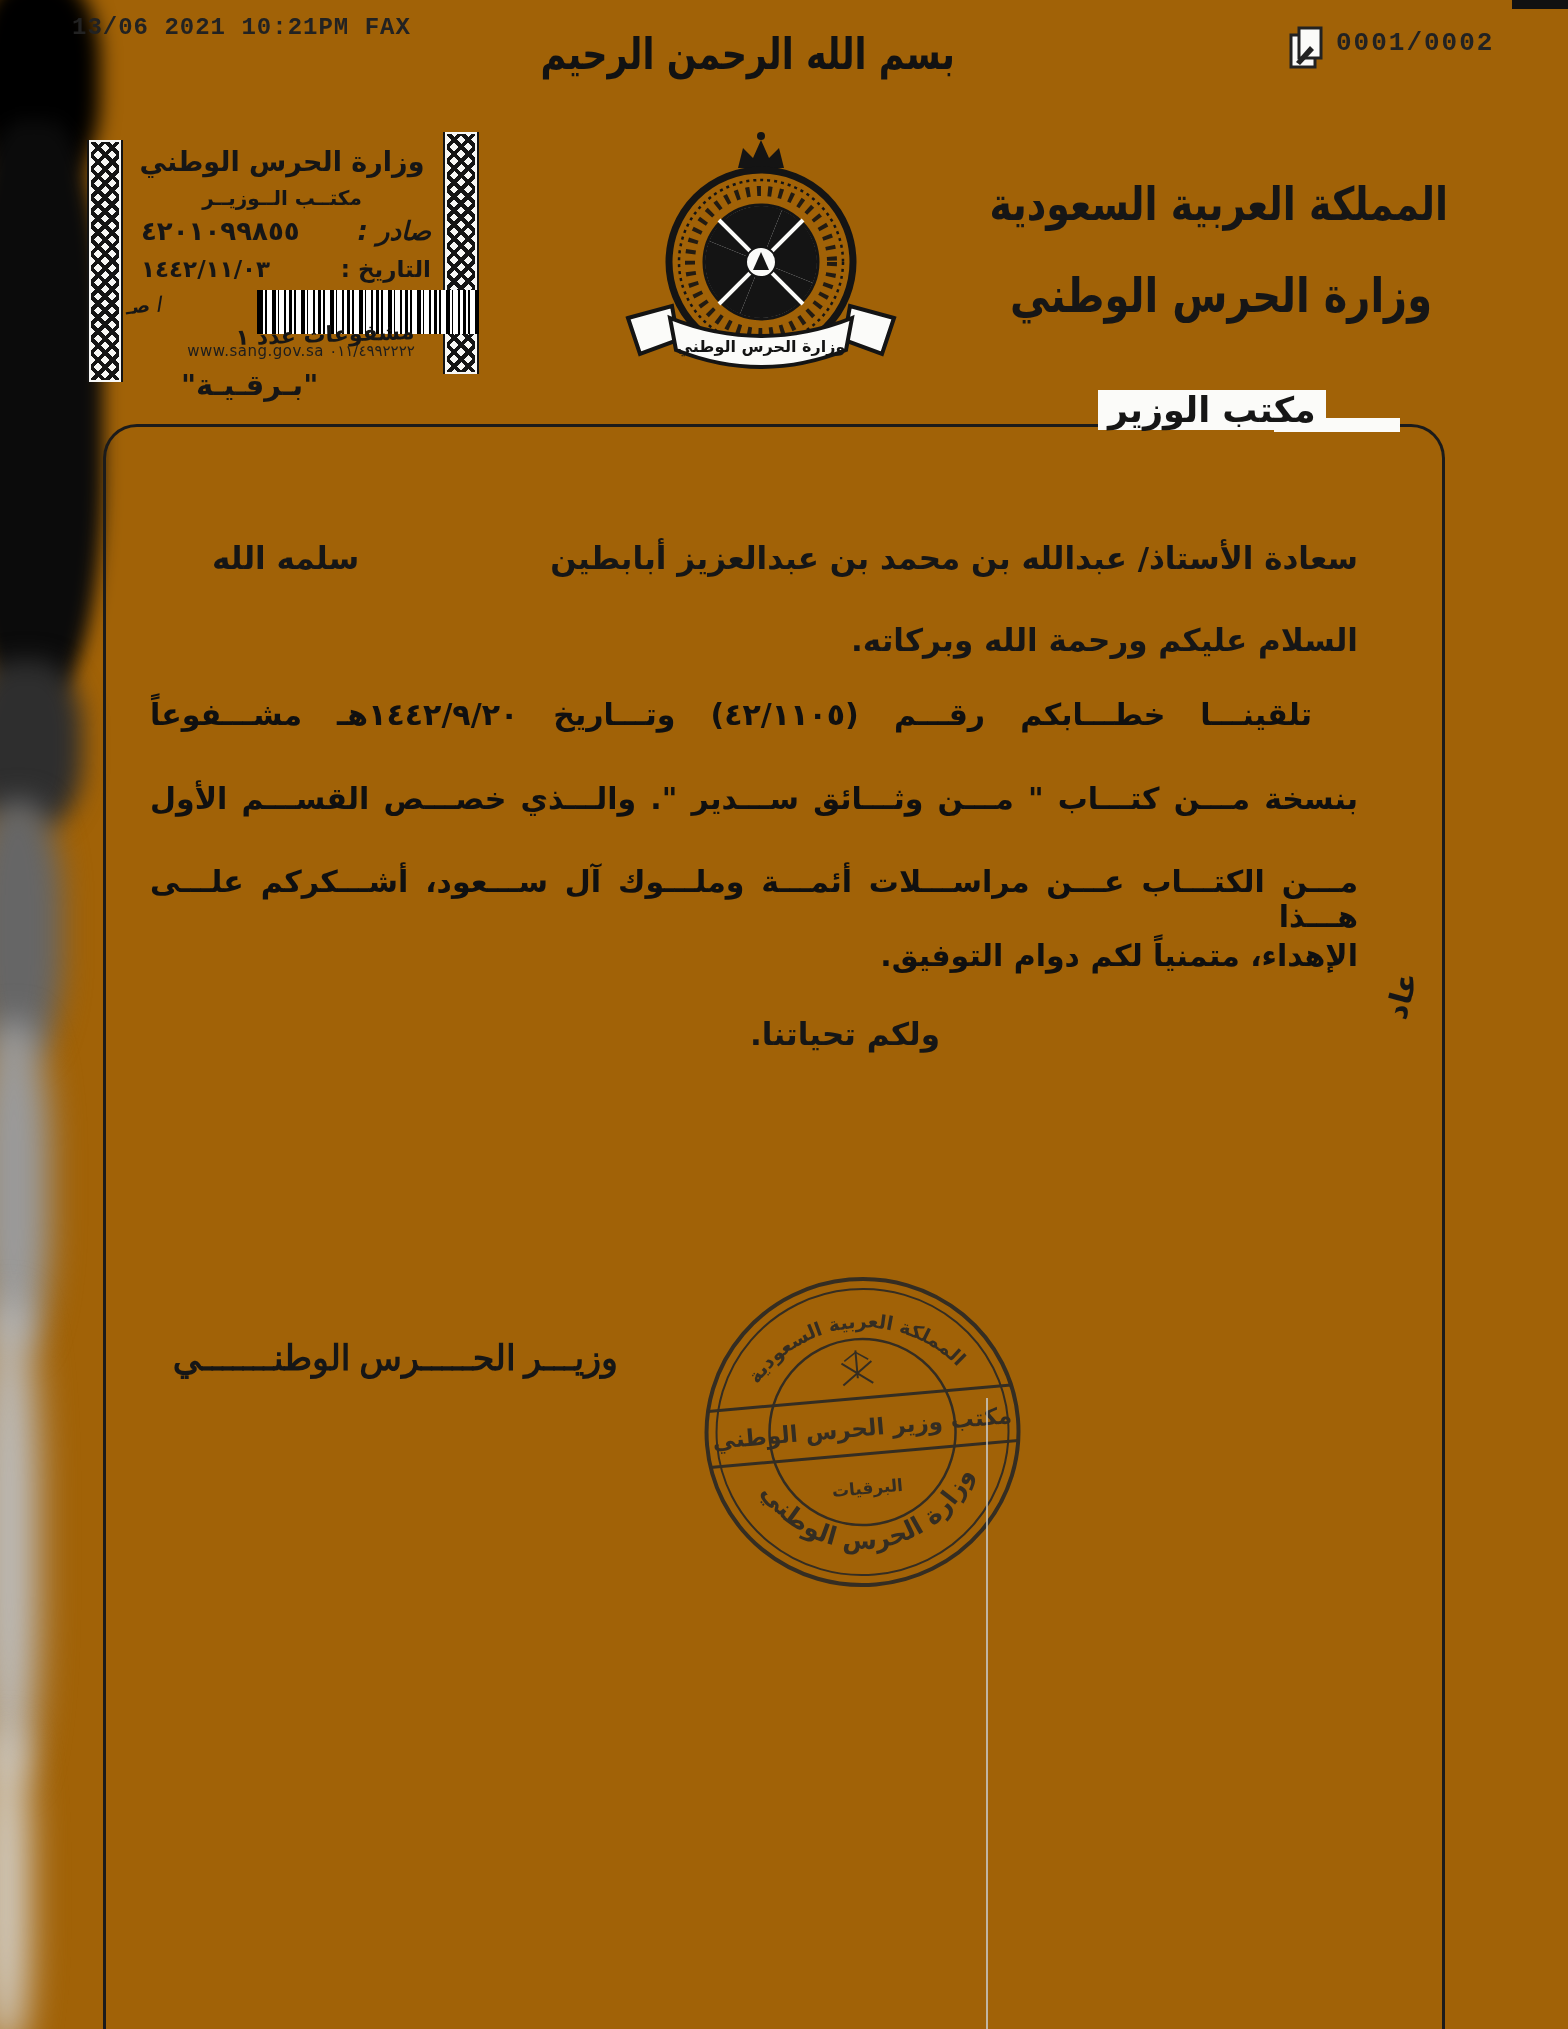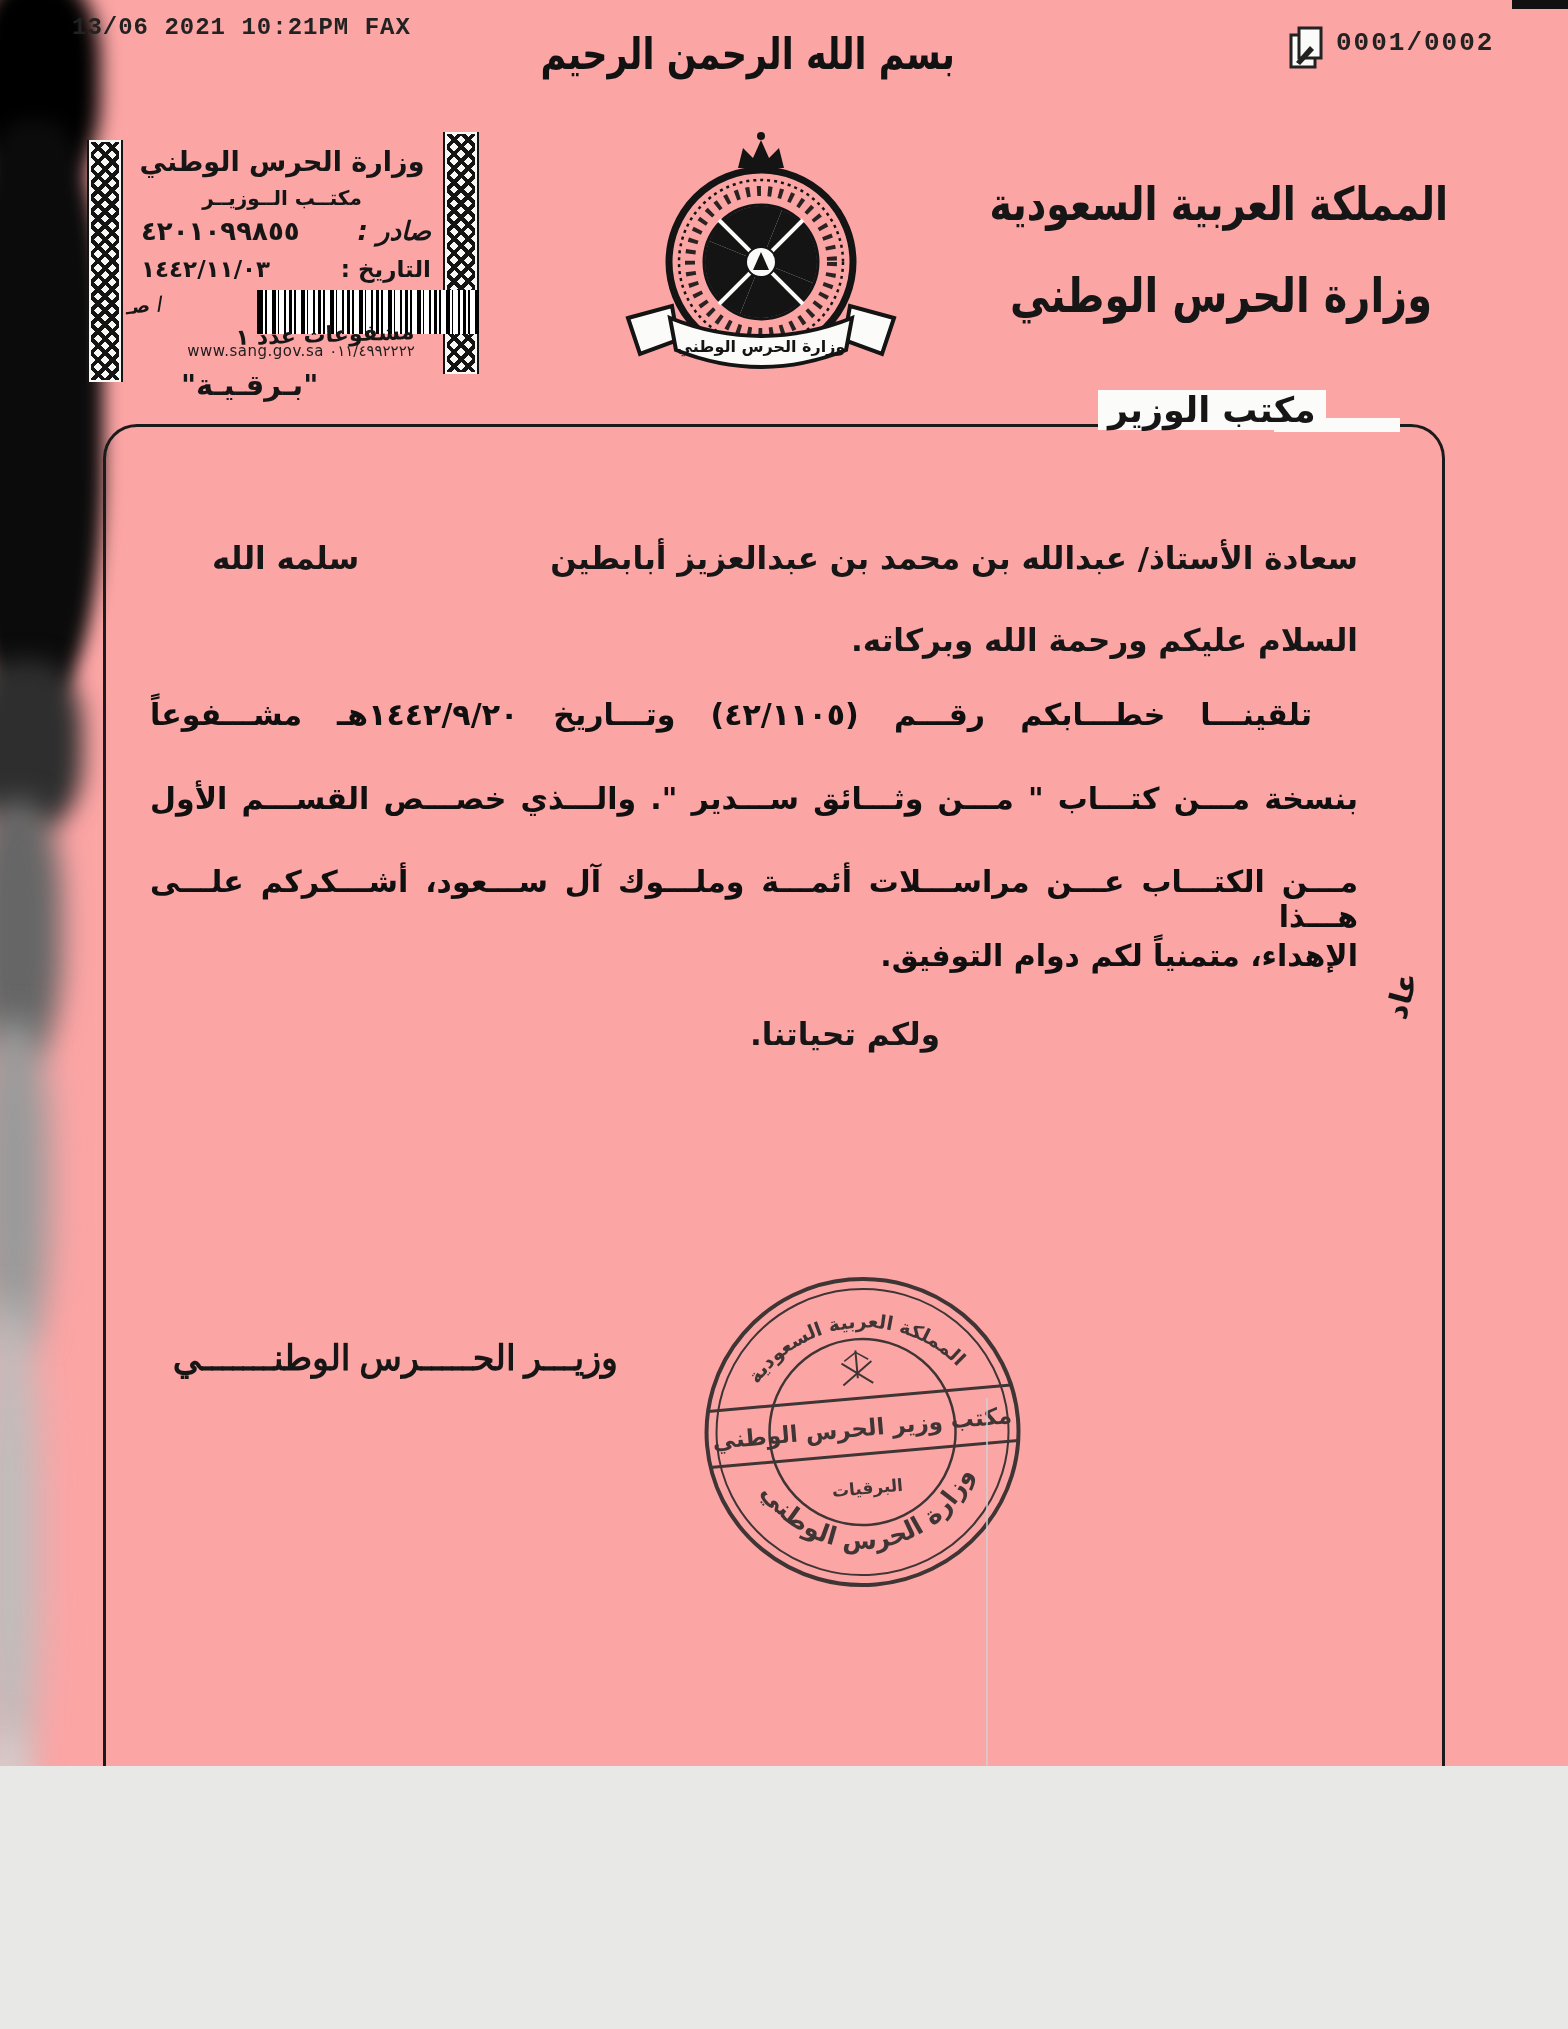--- a/index.html
+++ b/index.html
@@ -1,18 +1,18 @@
 <!DOCTYPE html>
 <html lang="ar"><head>
 <meta charset="utf-8">
 <style>
   html,body{margin:0;padding:0;background:#e8e8e6;}
   .page{
-    position:relative; width:1568px; height:1766px; margin:0 auto;
-    background:#fca5a5; overflow:hidden;
+    position:relative; width:1568px; height:2029px; margin:0 auto;
+    background:#a16207; overflow:hidden;
     font-family:"DejaVu Sans", sans-serif; color:#161616;
   }
   .abs{position:absolute;}
   .ar{direction:rtl; unicode-bidi:plaintext;}
   .b{font-weight:bold;}
   .center{text-align:center;}
   
   .fax-line{font-family:"Liberation Mono", monospace; font-weight:bold; color:#222; letter-spacing:1px;}
   
   .smudge{border-radius:40%; }

